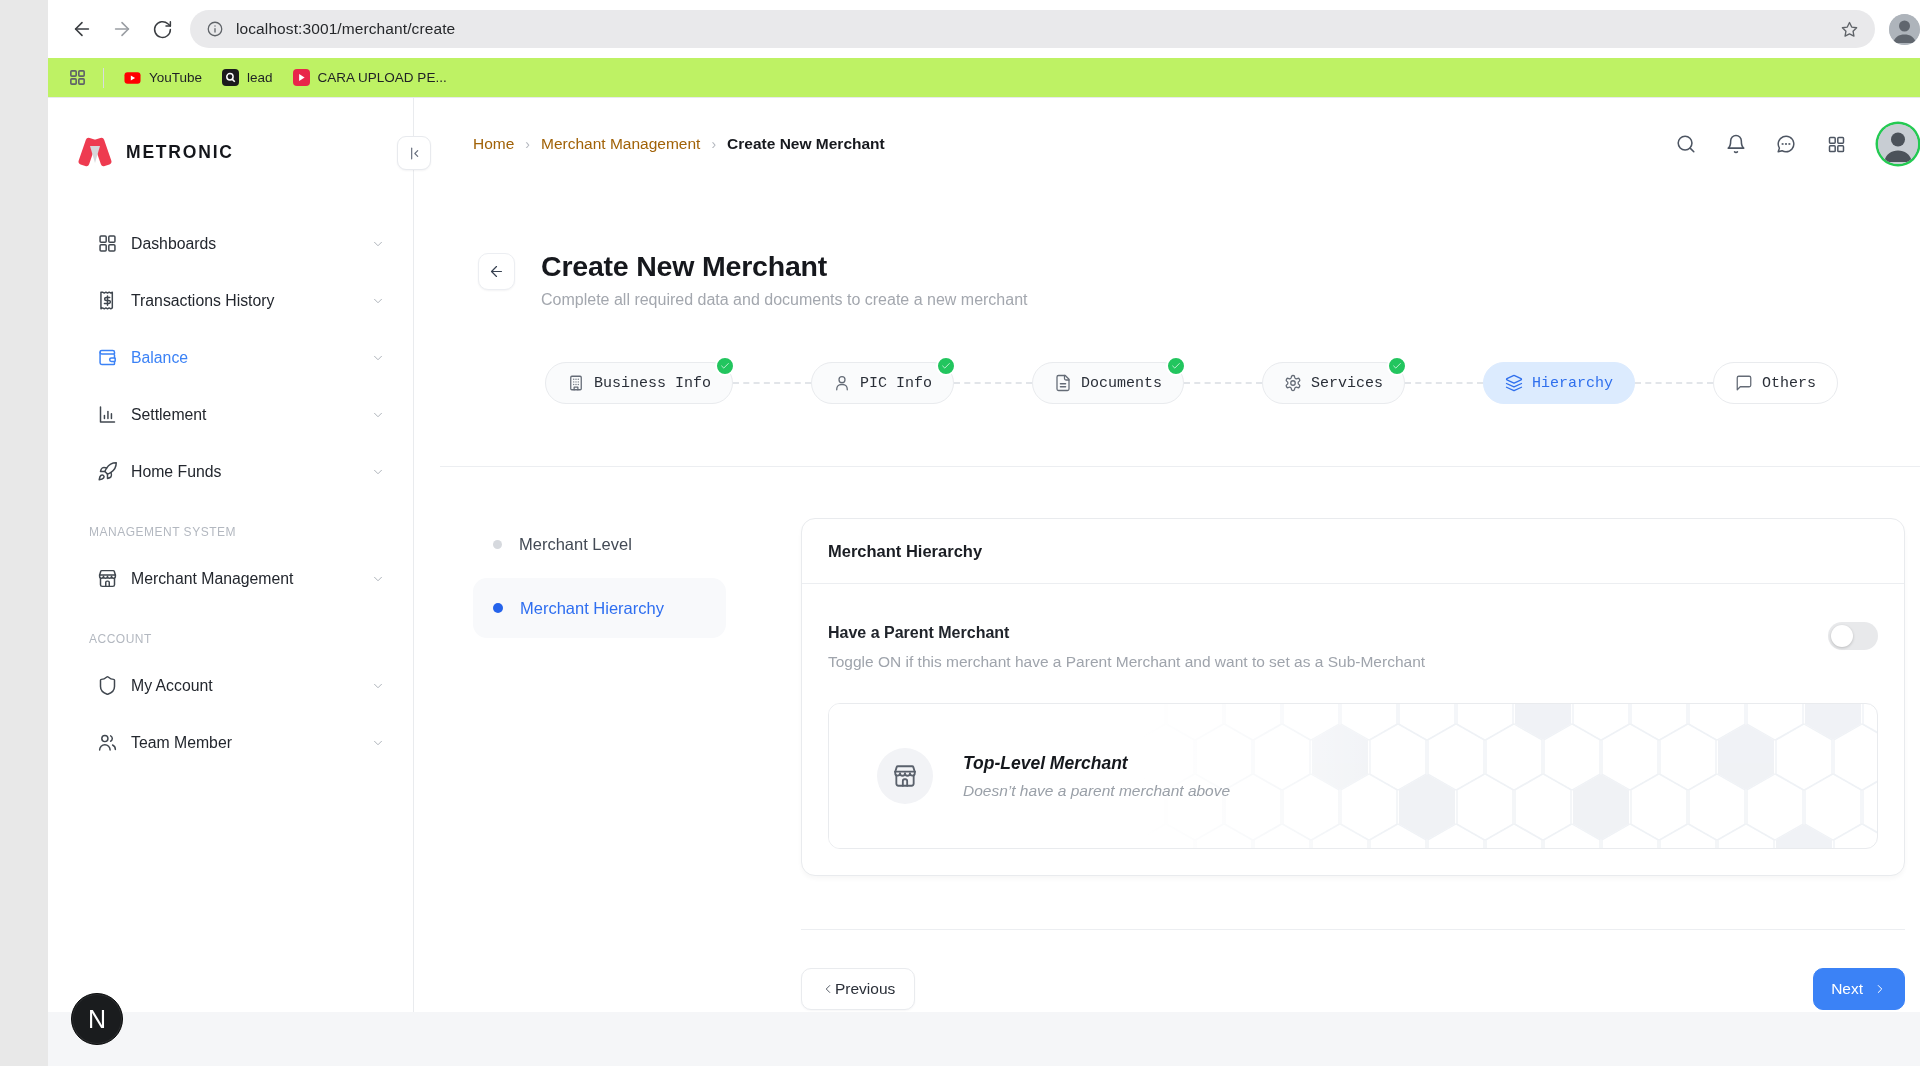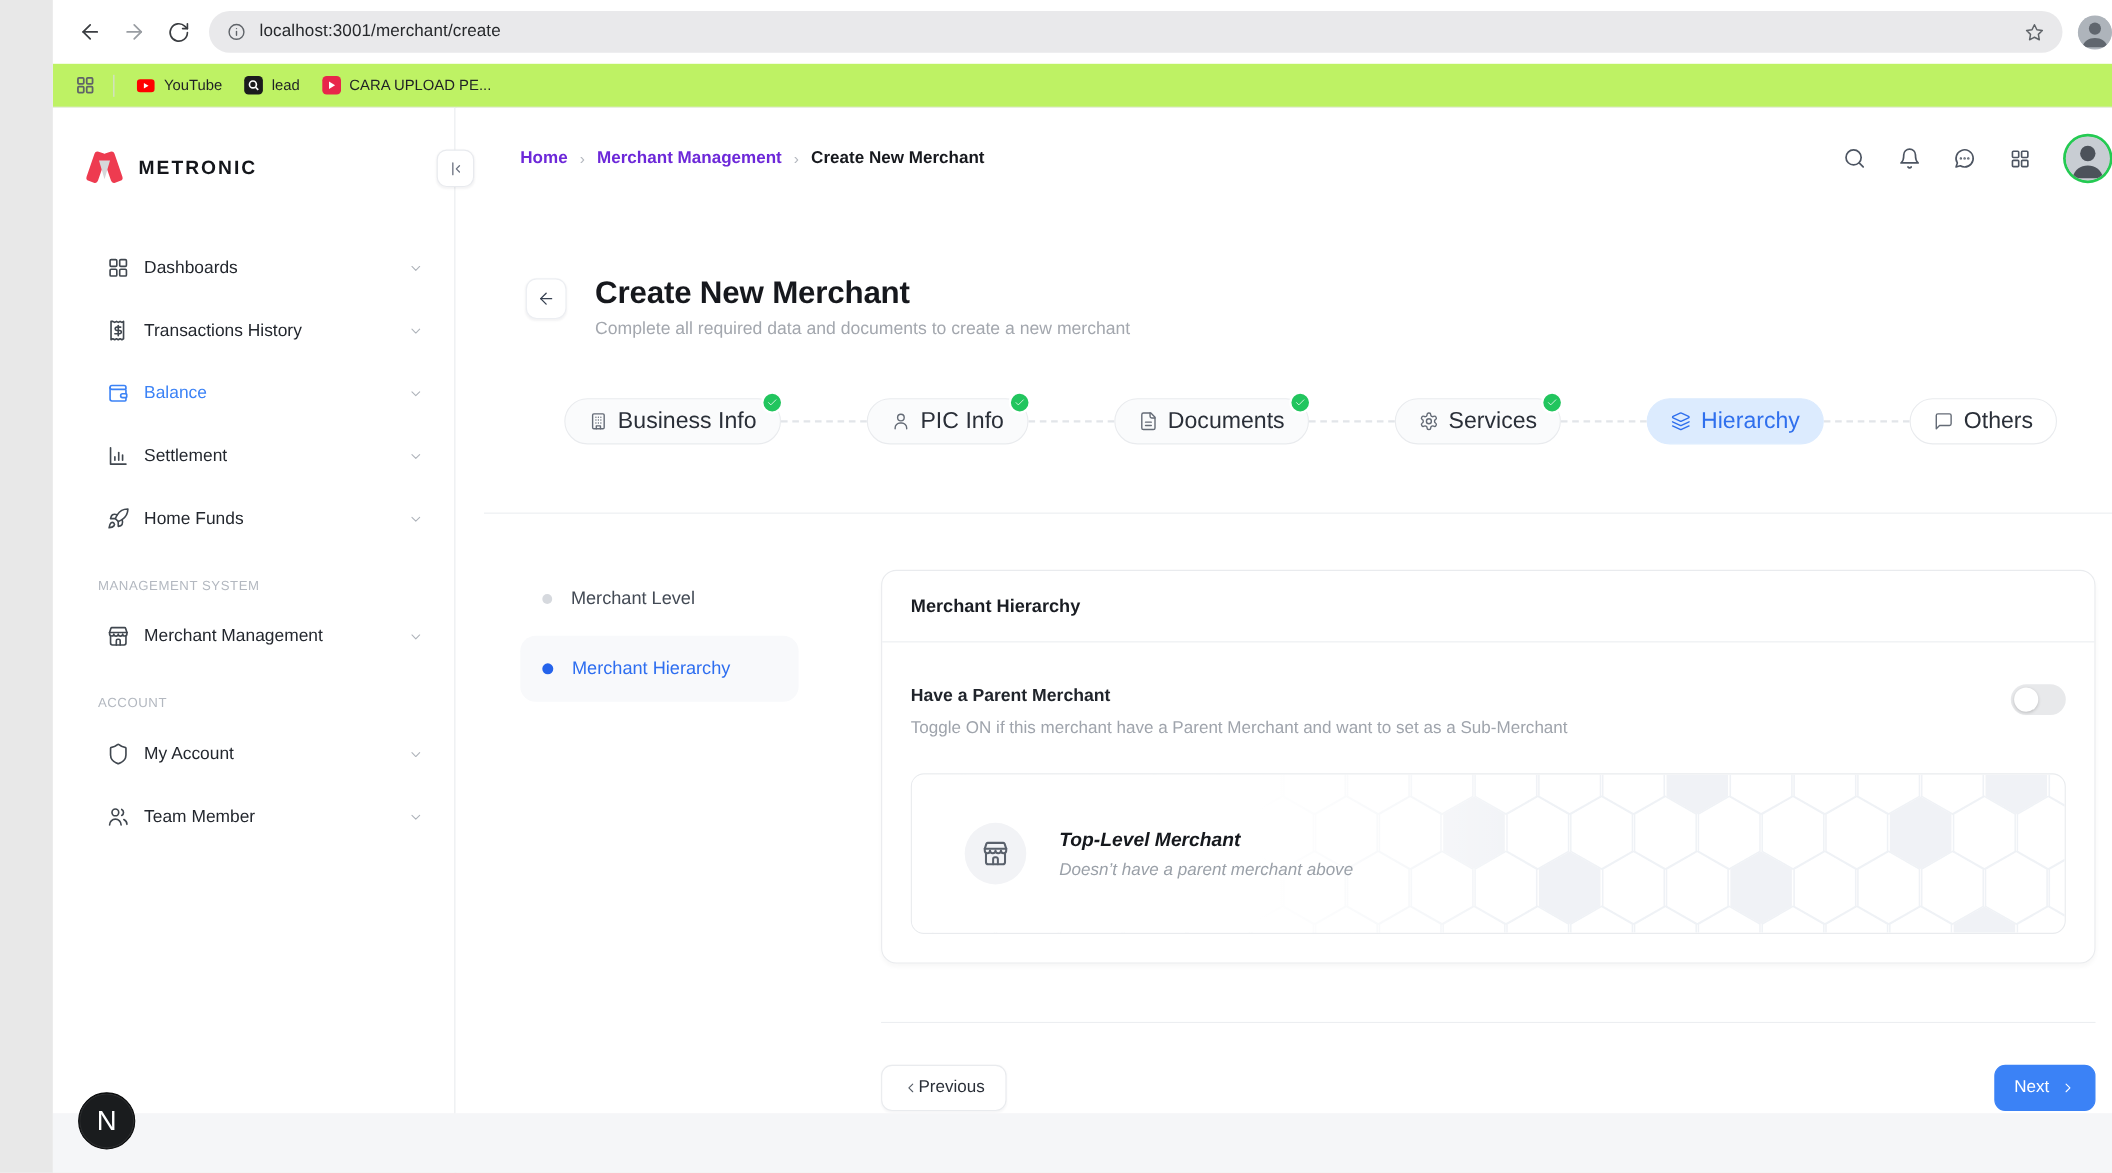--- a/index.html
+++ b/index.html
@@ -47,37 +47,37 @@
   .nav-item .chev { margin-left:auto; color:#aeb3ba; }
   .nav-item.active, .nav-item.active .n-ic { color:#3b82f6; }
   .nav-section { margin-top:14px; height:36px; display:flex; align-items:center; padding-left:41px; font-size:12px; font-weight:500; letter-spacing:.5px; color:#b3b8c0; }
 
   .collapse-btn { position:absolute; left:349px; top:136px; width:34px; height:34px; background:#fff; border:1px solid #e8eaee; border-radius:9px; display:flex; align-items:center; justify-content:center; color:#6b7280; box-shadow:0 1px 2px rgba(16,24,40,.05); z-index:5; }
 
   
   .main { position:absolute; left:367px; top:98px; right:0; bottom:0; background:#fff; }
   .header-row { height:92px; display:flex; align-items:center; padding:0 50px 0 58px; }
   .breadcrumb { display:flex; align-items:center; gap:11px; font-size:15.5px; }
-  .bc-link { color:#6d28d9; font-weight:700; }
+  .bc-link { color:#a16207; font-weight:400; }
   .bc-sep { color:#b4b8bf; font-size:14px; }
   .bc-current { color:#17191e; font-weight:600; }
   .header-actions { margin-left:auto; display:flex; align-items:center; gap:26px; }
   .hd-icon { width:24px; height:24px; color:#4d5562; display:flex; align-items:center; justify-content:center; }
   .hd-avatar { width:40px; height:40px; border-radius:50%; background:#cfd4da; position:relative; overflow:hidden; box-shadow:0 0 0 2.5px #24ca52; margin-left:4px; }
 
   .title-row { display:flex; align-items:flex-start; padding:60px 50px 0 63px; }
   .back-btn { width:37px; height:37px; margin-top:3px; background:#fff; border:1px solid #eceef2; border-radius:10px; display:flex; align-items:center; justify-content:center; color:#374151; box-shadow:0 1px 2px rgba(16,24,40,.05); flex-shrink:0; }
   .title-block { margin-left:26px; }
   .page-title { font-size:28.5px; font-weight:700; color:#16181d; letter-spacing:-.2px; }
   .page-subtitle { margin-top:8px; font-size:16px; color:#a3a7ae; }
 
   .stepper { margin-top:53px; display:flex; align-items:center; justify-content:center; }
   .step { position:relative; height:42px; border-radius:21px; display:flex; align-items:center; padding:0 21px; border:1px solid #e9ebee; background:#fafbfc; flex-shrink:0; }
   .step .s-ic { width:18px; color:#646b76; flex-shrink:0; }
-  .step .s-label { margin-left:9px; font-size:21px; font-weight:500; color:#2a2f38; white-space:nowrap; }
+  .step .s-label { margin-left:9px; font-size:15px; font-weight:500; color:#2a2f38; white-space:nowrap;font-family:Liberation Mono, monospace; }
   .step.active { background:#dcebfe; border-color:#dcebfe; }
   .step.active .s-ic, .step.active .s-label { color:#2f6fed; }
   .step.upcoming { background:#fff; }
   .badge { position:absolute; top:-7px; right:-3px; width:20px; height:20px; border-radius:50%; background:#22c55e; border:2px solid #fff; display:flex; align-items:center; justify-content:center; color:#fff; }
   .connector { width:78px; border-top:2px dashed #e2e5e9; flex-shrink:0; }
 
   .divider { border-top:1px solid #eceef1; margin:62px 23px 0 25px; }
 
   .content-row { display:flex; margin-top:51px; padding:0 63px 0 58px; }
   .subnav { width:253px; flex-shrink:0; margin-right:75px; }

